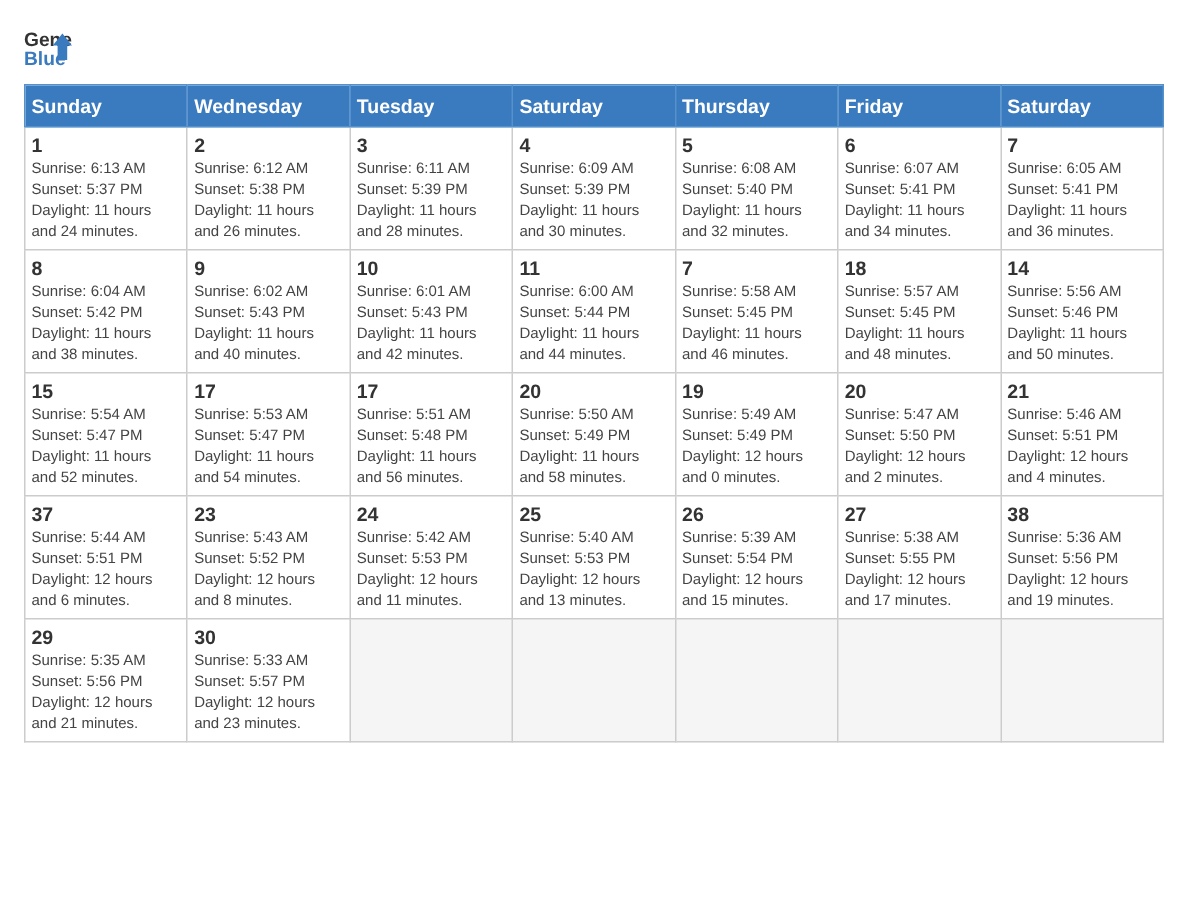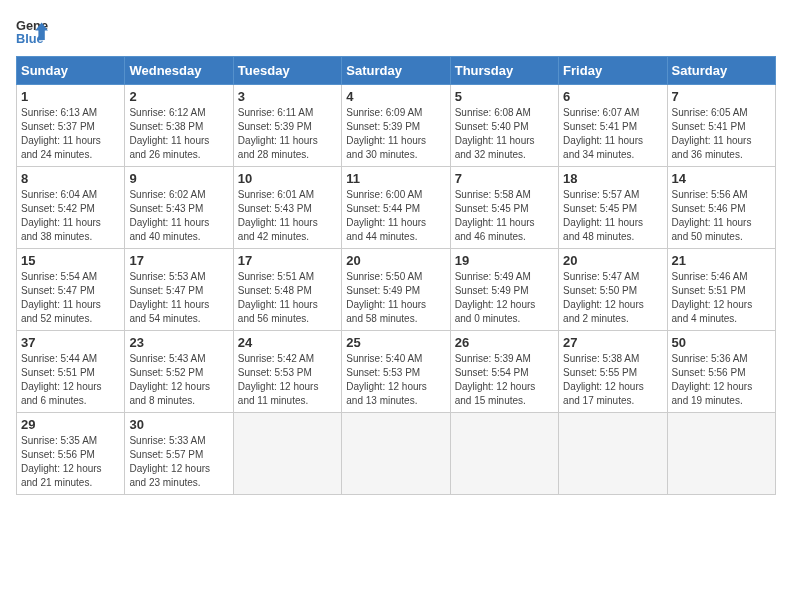--- a/index.html
+++ b/index.html
@@ -351,21 +351,21 @@
         <td>
         <span class="day-num">27</span>
         <div class="day-info">
           Sunrise: 5:38 AM<br>
           Sunset: 5:55 PM<br>
           Daylight: 12 hours<br>
           and 17 minutes.
         </div>
       </td>
         <td>
-        <span class="day-num">50</span>
+        <span class="day-num">38</span>
         <div class="day-info">
           Sunrise: 5:36 AM<br>
           Sunset: 5:56 PM<br>
           Daylight: 12 hours<br>
           and 19 minutes.
         </div>
       </td>
       </tr>
       <tr>
         <td>

